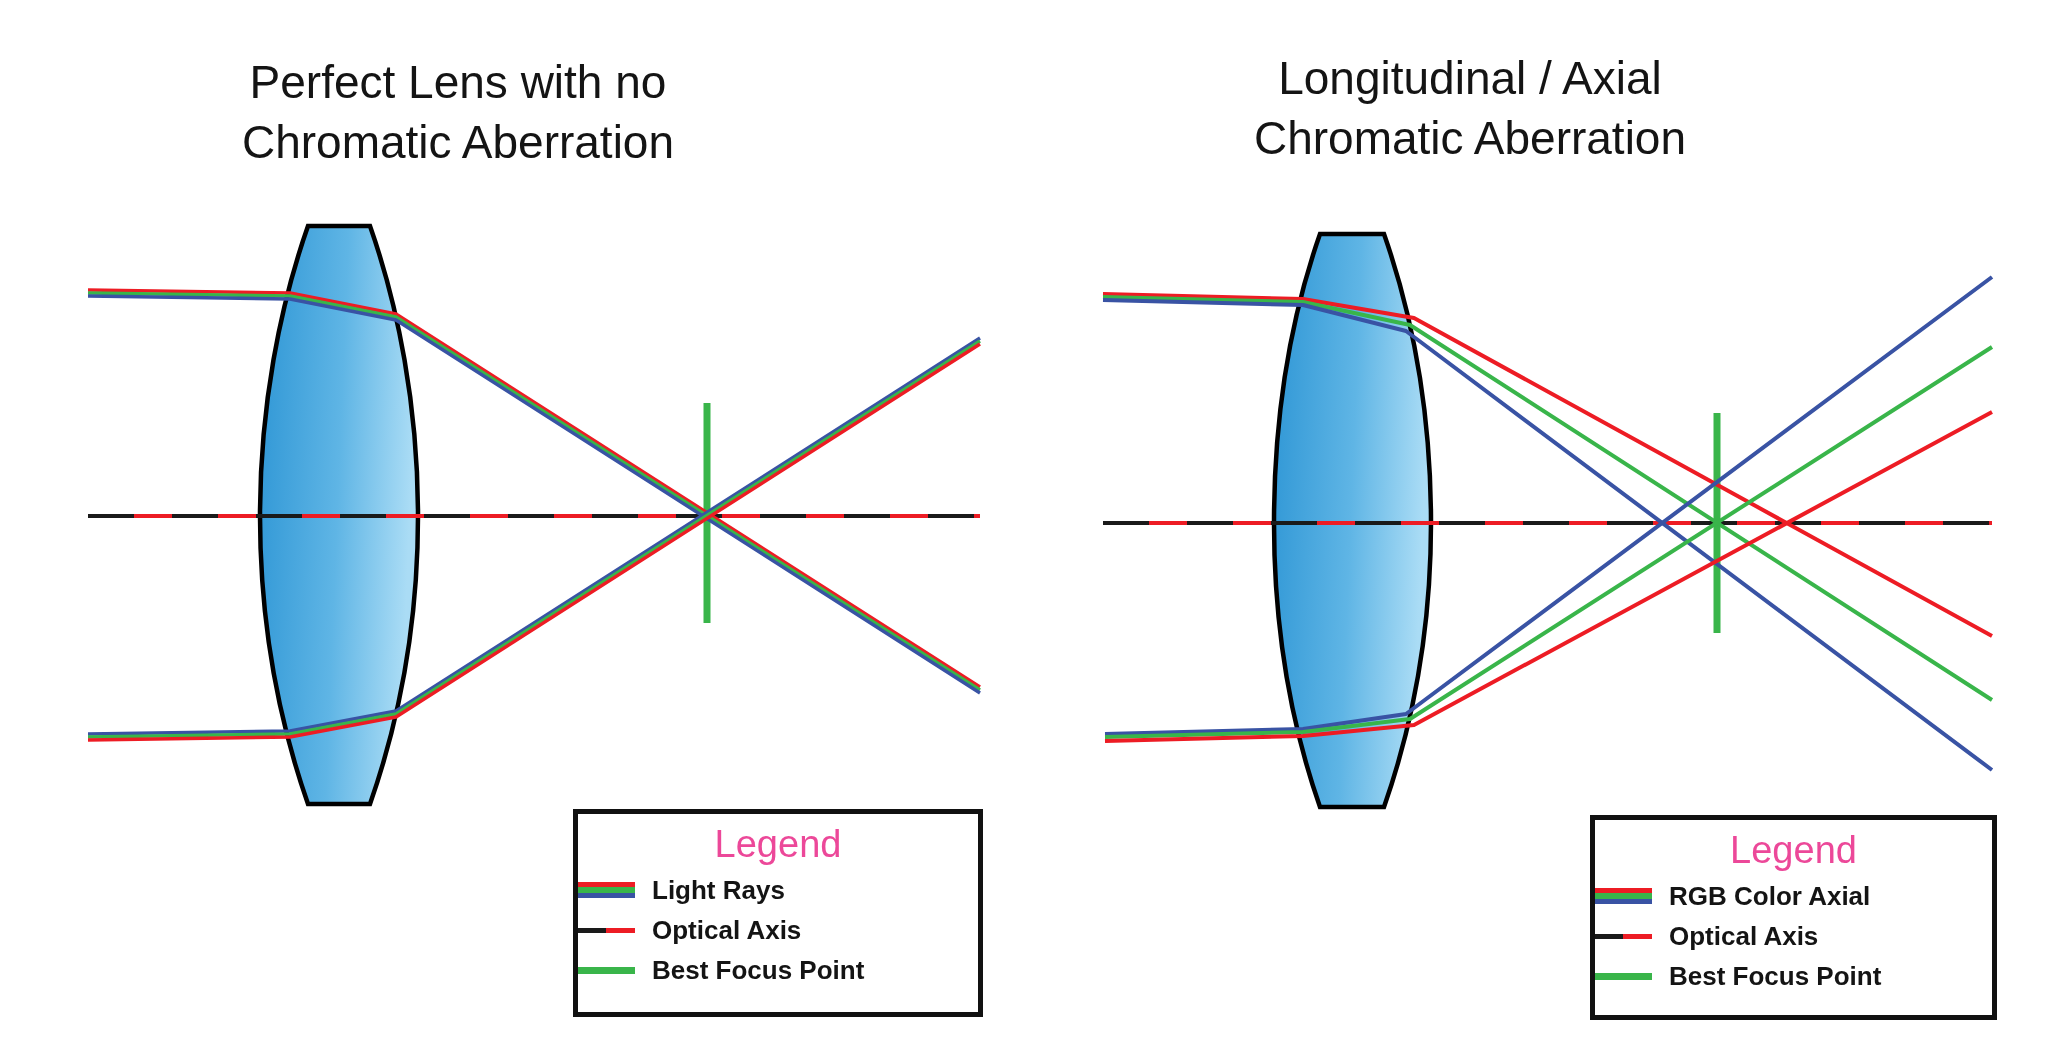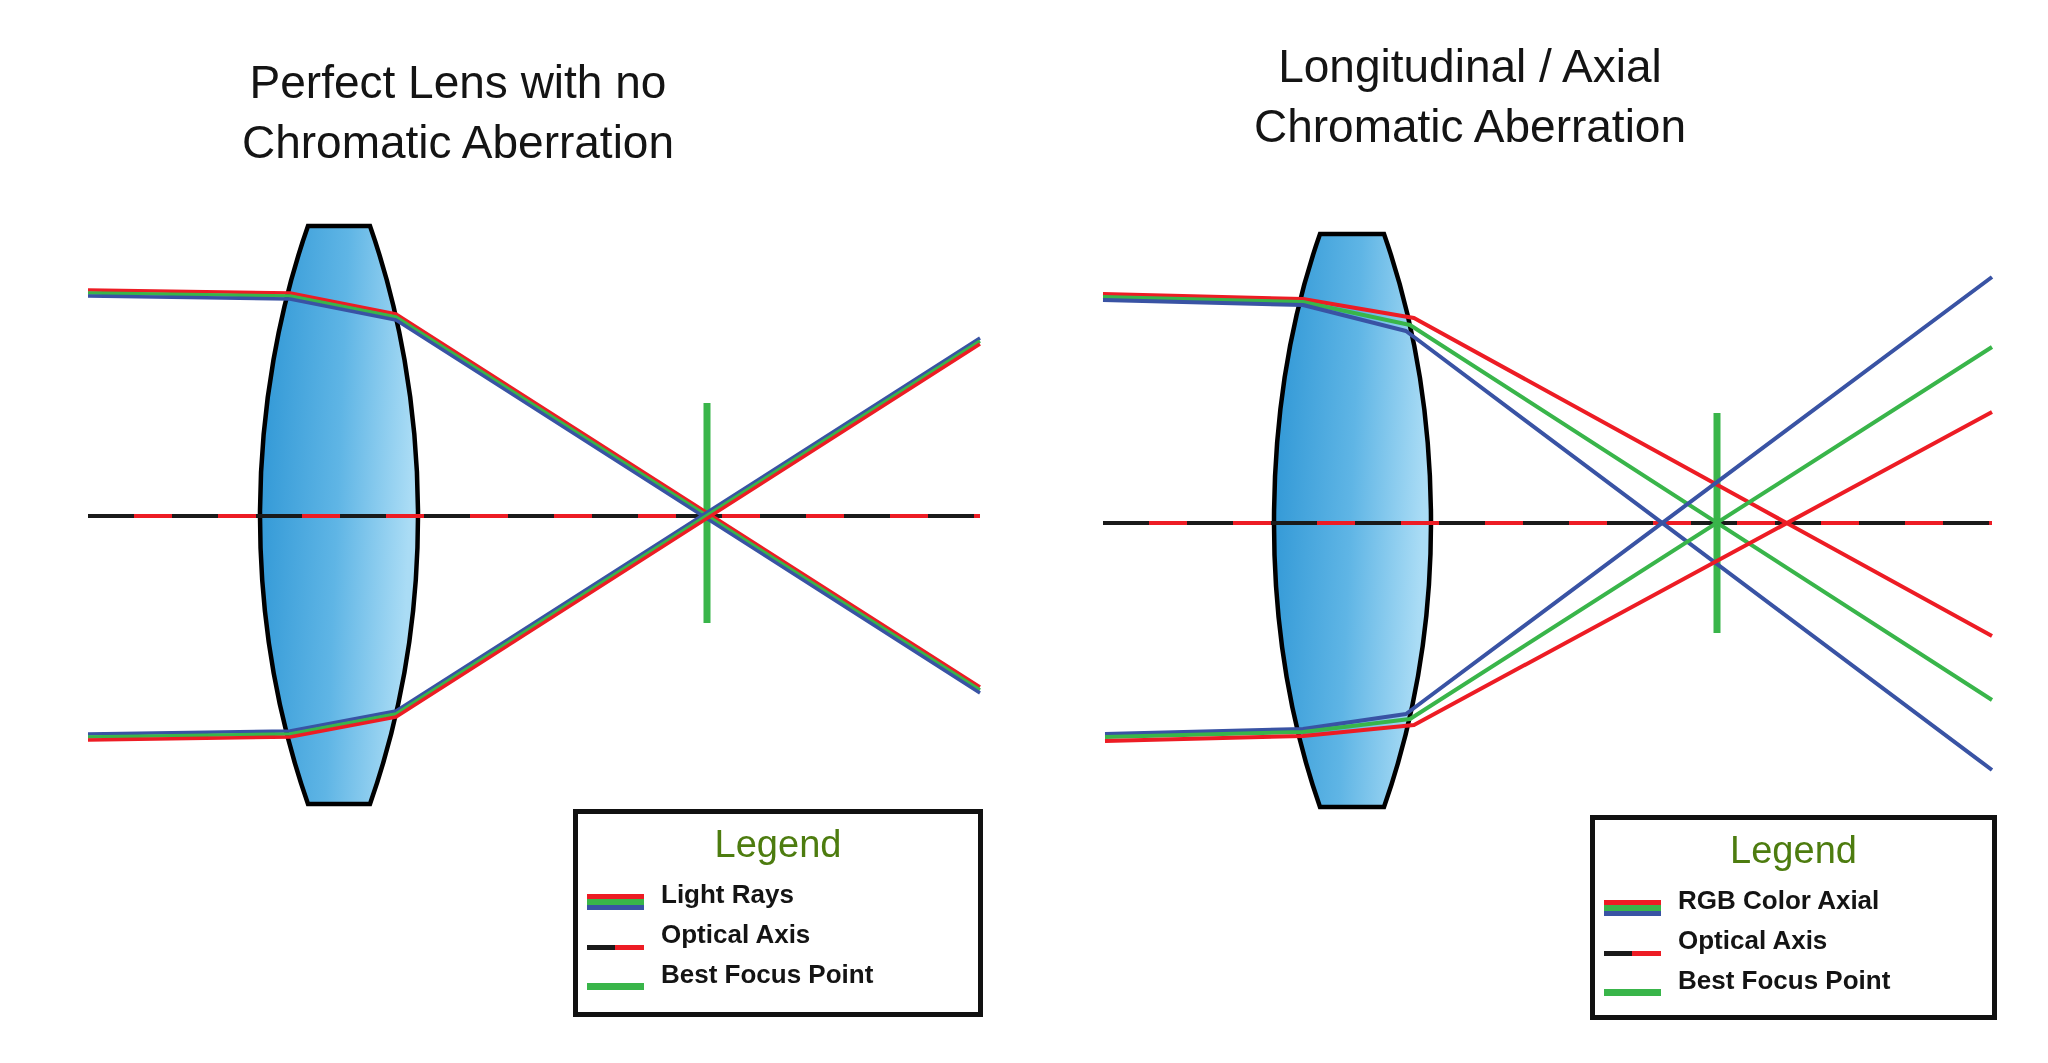--- a/index.html
+++ b/index.html
@@ -15,42 +15,41 @@
   .panel-title{
     position:absolute;
     width:700px;
     text-align:center;
     font-size:46px;
     line-height:60px;
     color:#141414;
     letter-spacing:0;
   }
   #title-left{left:108px;top:52px;}
-  #title-right{left:1120px;top:36px;}
+  #title-right{left:1120px;top:48px;}
   .legend-box{
     position:absolute;
     border:5px solid #111;
     background:#fff;
     box-sizing:border-box;
   }
   #legend-left{left:573px;top:809px;width:410px;height:208px;}
   #legend-right{left:1590px;top:815px;width:407px;height:205px;}
   .legend-title{
     text-align:center;
     font-size:38px;
-    color:#4d7c0f;
+    color:#ec4899;
     margin-top:8px;
     line-height:44px;
   }
   .legend-items{margin-top:4px;}
   .legend-row{
     display:flex;
-    align-items:flex-end;
+    align-items:center;
     height:40px;
-    padding-left:9px;
   }
   .legend-label{
     font-size:26px;
     font-weight:bold;
     color:#141414;
     margin-left:17px;
     white-space:nowrap;
   }
   .swatch{width:57px;height:16px;flex:0 0 auto;}
   .swatch.rgb-stack{

